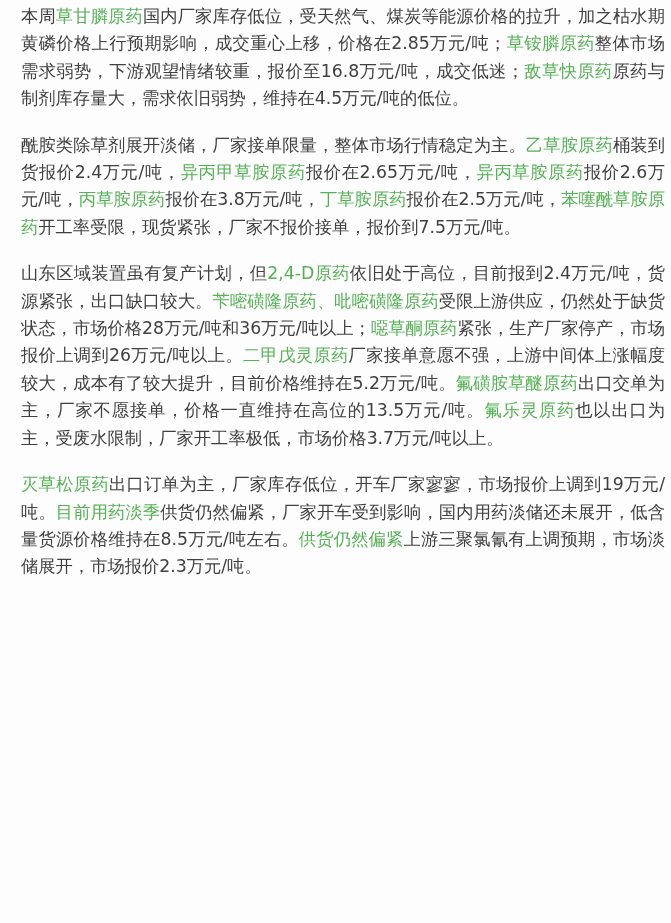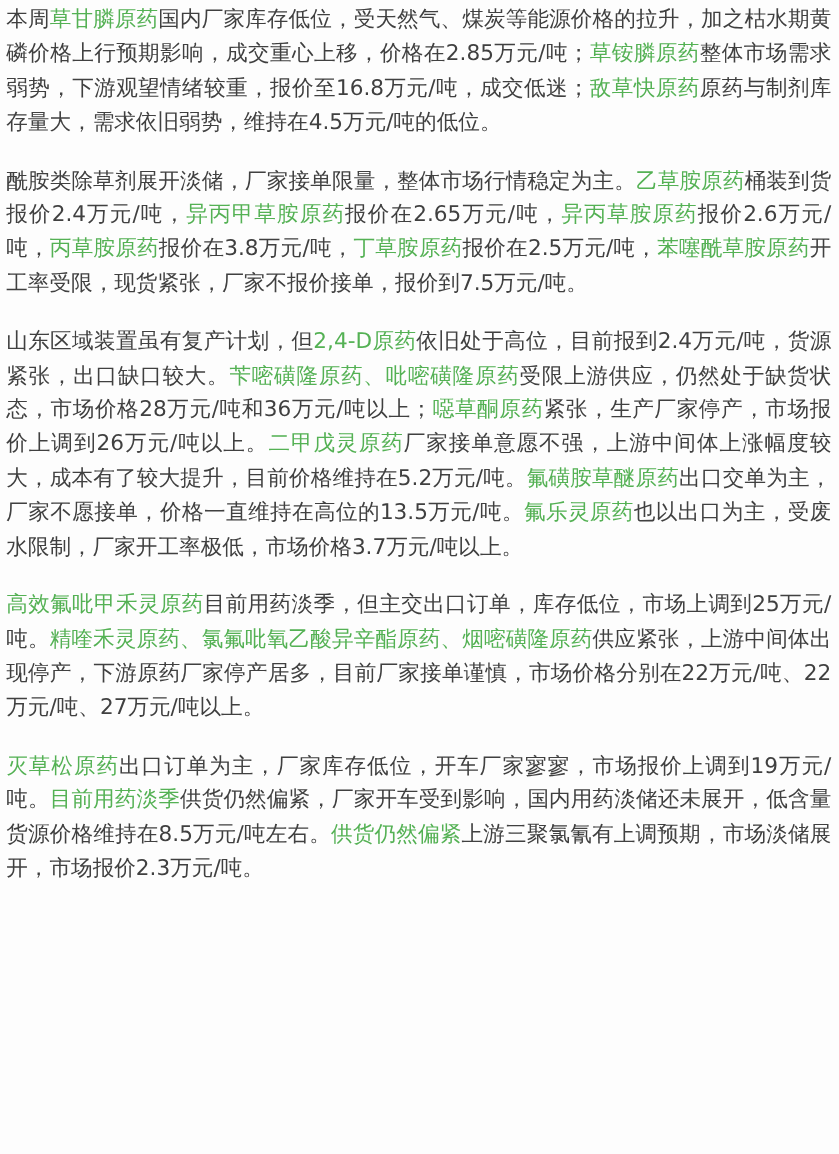--- a/index.html
+++ b/index.html
@@ -12,32 +12,31 @@
     box-sizing: border-box;
     padding: 3px 6px 6px 5px;
     font-family: "DejaVu Sans", sans-serif;
     font-size: 17.3px;
     line-height: 27.4px;
     color: #404040;
     text-align: justify;
     word-break: break-all;
   }
   .para {
-    margin: 0 0 19px 0;
+    margin: 0 0 19px 16px;
   }
   .para:last-child {
     margin-bottom: 0;
   }
   .hl {
     color: var(--accent-green, #54b154);
     cursor: pointer;
   }
 </style>
 </head>
 <body style="background: rgb(253, 253, 253);">
 
 <main class="article" id="article" style="color: rgb(64, 64, 64);">
     <p class="para"><span>本周</span><span class="hl">草甘膦原药</span><span>国内厂家库存低位，受天然气、煤炭等能源价格的拉升，加之枯水期黄磷价格上行预期影响，成交重心上移，价格在2.85万元/吨；</span><span class="hl">草铵膦原药</span><span>整体市场需求弱势，下游观望情绪较重，报价至16.8万元/吨，成交低迷；</span><span class="hl">敌草快原药</span><span>原药与制剂库存量大，需求依旧弱势，维持在4.5万元/吨的低位。</span></p>
     <p class="para"><span>酰胺类除草剂展开淡储，厂家接单限量，整体市场行情稳定为主。</span><span class="hl">乙草胺原药</span><span>桶装到货报价2.4万元/吨，</span><span class="hl">异丙甲草胺原药</span><span>报价在2.65万元/吨，</span><span class="hl">异丙草胺原药</span><span>报价2.6万元/吨，</span><span class="hl">丙草胺原药</span><span>报价在3.8万元/吨，</span><span class="hl">丁草胺原药</span><span>报价在2.5万元/吨，</span><span class="hl">苯噻酰草胺原药</span><span>开工率受限，现货紧张，厂家不报价接单，报价到7.5万元/吨。</span></p>
     <p class="para"><span>山东区域装置虽有复产计划，但</span><span class="hl">2,4-D原药</span><span>依旧处于高位，目前报到2.4万元/吨，货源紧张，出口缺口较大。</span><span class="hl">苄嘧磺隆原药、吡嘧磺隆原药</span><span>受限上游供应，仍然处于缺货状态，市场价格28万元/吨和36万元/吨以上；</span><span class="hl">噁草酮原药</span><span>紧张，生产厂家停产，市场报价上调到26万元/吨以上。</span><span class="hl">二甲戊灵原药</span><span>厂家接单意愿不强，上游中间体上涨幅度较大，成本有了较大提升，目前价格维持在5.2万元/吨。</span><span class="hl">氟磺胺草醚原药</span><span>出口交单为主，厂家不愿接单，价格一直维持在高位的13.5万元/吨。</span><span class="hl">氟乐灵原药</span><span>也以出口为主，受废水限制，厂家开工率极低，市场价格3.7万元/吨以上。</span></p>
-    <p class="para"><span class="hl">高效氟吡甲禾灵原药</span><span>目前用药淡季，但主交出口订单，库存低位，市场上调到25万元/吨。</span><span class="hl">精喹禾灵原药、氯氟吡氧乙酸异辛酯原药、烟嘧磺隆原药</span><span>供应紧张，上游中间体出现停产，下游原药厂家停产居多，目前厂家接单谨慎，市场价格分别在22万元/吨、22万元/吨、27万元/吨以上。</span></p>
     <p class="para"><span class="hl">灭草松原药</span><span>出口订单为主，厂家库存低位，开车厂家寥寥，市场报价上调到19万元/吨。</span><span class="hl">目前用药淡季</span><span>供货仍然偏紧，厂家开车受到影响，国内用药淡储还未展开，低含量货源价格维持在8.5万元/吨左右。</span><span class="hl">供货仍然偏紧</span><span>上游三聚氯氰有上调预期，市场淡储展开，市场报价2.3万元/吨。</span></p>
   </main>
 
 </body></html>

